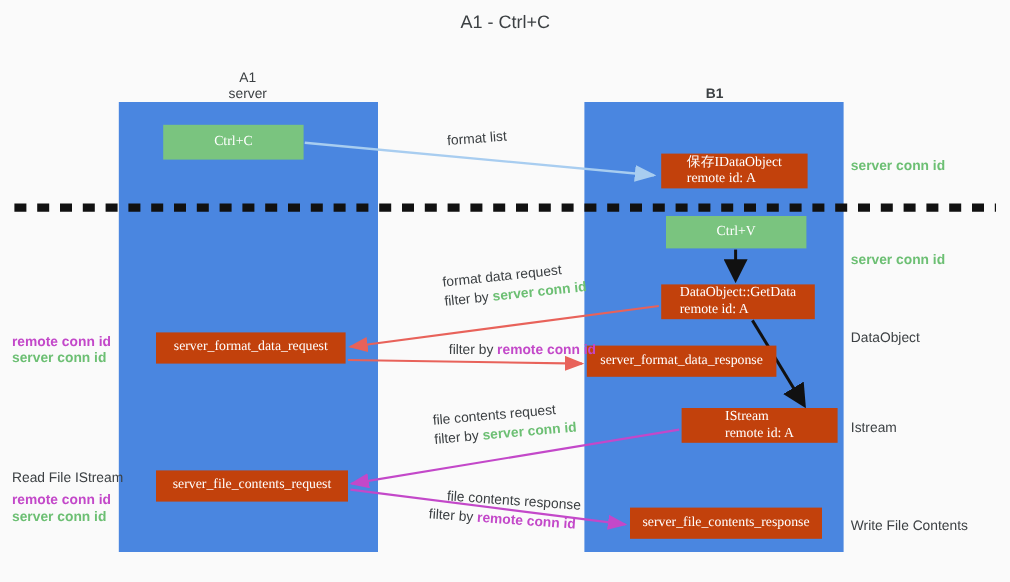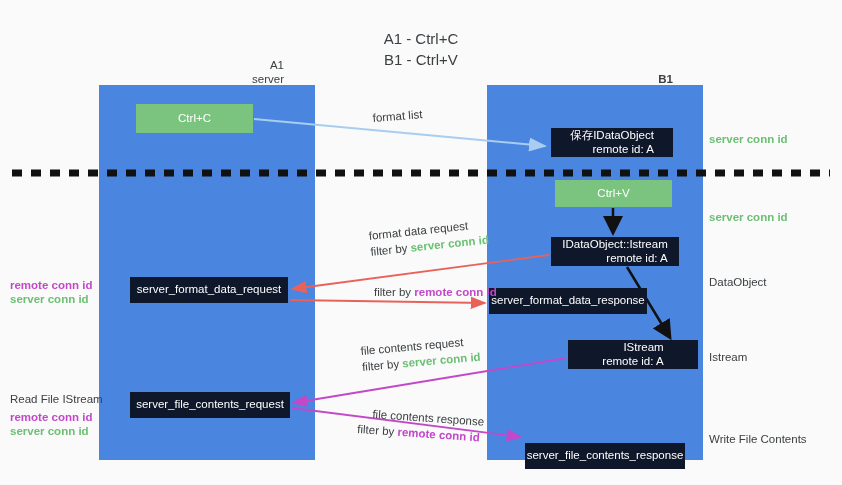--- a/index.html
+++ b/index.html
@@ -9,54 +9,54 @@
     font-family:"Liberation Sans","DejaVu Sans",sans-serif;
     position:relative;overflow:hidden;
     -webkit-font-smoothing:antialiased;
   }
   .stage{position:absolute;left:0;top:0;width:842px;height:485px;}
   svg.layer{position:absolute;left:0;top:0;width:842px;height:485px;pointer-events:none;}
 
   
   .title{
     position:absolute;left:0;top:8px;width:842px;text-align:center;
-    color:#3c4043;font-size:15px;line-height:21px;margin-top:20px;
+    color:#3c4043;font-size:15px;line-height:21px;
   }
 
   
   .colhead{
-    position:absolute;text-align:right;color:#3c4043;
+    position:absolute;text-align:center;color:#3c4043;
     font-size:11.5px;line-height:14px;
   }
   #head-a1{left:129px;top:58px;width:155px;}
   #head-b1{left:518px;top:72px;width:155px;font-weight:bold;}
 
   
   .lane{position:absolute;background:#4a86e0;}
   #lane-a1{left:99px;top:85px;width:216px;height:375px;}
   #lane-b1{left:487px;top:85px;width:216px;height:375px;}
 
   
   .box{
     position:absolute;display:flex;align-items:center;justify-content:center;
-    text-align:right;color:#ffffff;font-size:11.5px;line-height:13.5px;
-    box-sizing:border-box;padding:2px 4px;
+    text-align:left;color:#ffffff;font-size:11.5px;line-height:13.5px;
+    box-sizing:border-box;padding:2px 4px;font-family:Liberation Serif, serif;
   }
   .green{background:#7ac47f;}
-  .orange{background:#0f172a;}
+  .orange{background:#c2410c;}
 
   #box-ctrlc{left:136px;top:104px;width:117px;height:29px;}
   #box-save-idataobject{left:551px;top:128px;width:122px;height:29px;}
   #box-ctrlv{left:555px;top:180px;width:117px;height:27px;}
   #box-getdata{left:551px;top:237px;width:128px;height:29px;}
   #box-fmt-req{left:130px;top:277px;width:158px;height:26px;}
   #box-fmt-resp{left:489px;top:288px;width:158px;height:26px;}
   #box-istream{left:568px;top:340px;width:130px;height:29px;}
   #box-file-req{left:130px;top:392px;width:160px;height:26px;}
-  #box-file-resp{left:525px;top:423px;width:160px;height:26px;margin-top:20px;}
+  #box-file-resp{left:525px;top:423px;width:160px;height:26px;}
 
   
   .ann{position:absolute;color:#3c4043;font-size:11.5px;line-height:15px;white-space:nowrap;}
   .green-t{color:#6cbf73;font-weight:bold;}
   .purple-t{color:#c348c9;font-weight:bold;}
 
   #ann-server-1{left:709px;top:132px;color:#6cbf73;font-weight:bold;}
   #ann-server-2{left:709px;top:210px;color:#6cbf73;font-weight:bold;}
   #ann-dataobject{left:709px;top:245px;margin-top:30px;}
   #ann-istream{left:709px;top:350px;}
@@ -75,21 +75,20 @@
   #lbl-file-resp{left:373px;top:406px;transform:rotate(4deg);transform-origin:left top;}
   .edgelbl .l2{display:block;}
 </style>
 </head>
 <body>
 
 <div class="stage">
 
   <div class="title">
     <div>A1 - Ctrl+C</div>
-    <div>B1 - Ctrl+V</div>
   </div>
 
   <div class="colhead" id="head-a1">
     <div>A1</div>
     <div>server</div>
   </div>
   <div class="colhead" id="head-b1">
     <div>B1</div>
     <div>connection</div>
   </div>
@@ -140,21 +139,21 @@
       <div>remote id: A</div>
     </div>
   </div>
 
   <div class="box green" id="box-ctrlv">
     <span>Ctrl+V</span>
   </div>
 
   <div class="box orange" id="box-getdata">
     <div>
-      <div>IDataObject::Istream</div>
+      <div>DataObject::GetData</div>
       <div>remote id: A</div>
     </div>
   </div>
 
   <div class="box orange" id="box-fmt-req">
     <span>server_format_data_request</span>
   </div>
 
   <div class="box orange" id="box-fmt-resp">
     <span>server_format_data_response</span>

